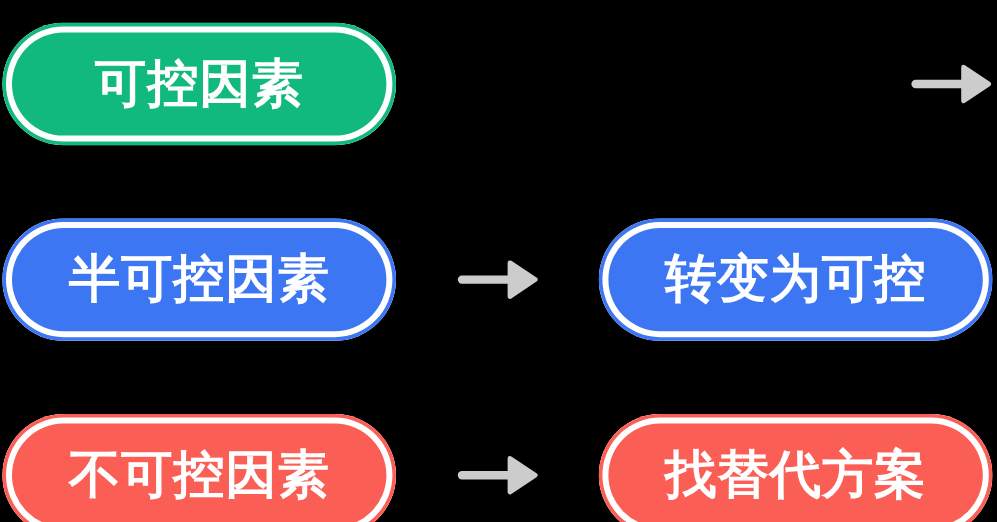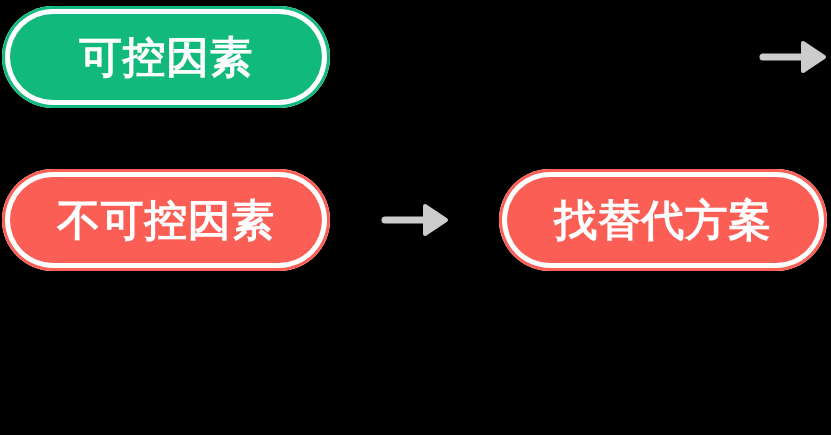--- a/index.html
+++ b/index.html
@@ -6,21 +6,21 @@
     margin: 0;
     padding: 0;
     background: #000000;
   }
   .canvas {
     position: relative;
     width: 831px;
     height: 435px;
     background: #000000;
     box-sizing: border-box;
-    padding: 6px 4px 0 2px;
+    padding: 19px 4px 0 2px;
     display: flex;
     flex-direction: column;
     gap: 61px;
     font-family: "Liberation Sans", sans-serif;
     overflow: hidden;
   }
   .row {
     display: flex;
     align-items: center;
     justify-content: space-between;
@@ -70,20 +70,34 @@
       <span class="pill-label">可控因素</span>
     </div>
     <div class="arrow" style="--c: #cccccc;">
       <svg width="68" height="40" viewBox="0 0 68 40" aria-hidden="true">
         <line x1="4" y1="20" x2="45" y2="20" stroke="currentColor" stroke-width="7" stroke-linecap="round"></line>
         <path d="M44 6 L65 20 L44 34 Z" fill="currentColor" stroke="currentColor" stroke-width="4" stroke-linejoin="round"></path>
       </svg>
     </div>
   </div>
 
+  <div class="row">
+    <div class="pill" style="--c: #3d76f2;">
+      <span class="pill-label">半可控因素</span>
+    </div>
+    <div class="arrow" style="--c: #cccccc;">
+      <svg width="68" height="40" viewBox="0 0 68 40" aria-hidden="true">
+        <line x1="4" y1="20" x2="45" y2="20" stroke="currentColor" stroke-width="7" stroke-linecap="round"></line>
+        <path d="M44 6 L65 20 L44 34 Z" fill="currentColor" stroke="currentColor" stroke-width="4" stroke-linejoin="round"></path>
+      </svg>
+    </div>
+    <div class="pill" style="--c: #3d76f2;">
+      <span class="pill-label">转变为可控</span>
+    </div>
+  </div>
 
   <div class="row">
     <div class="pill" style="--c: #fa5e55;">
       <span class="pill-label">不可控因素</span>
     </div>
     <div class="arrow" style="--c: #cccccc;">
       <svg width="68" height="40" viewBox="0 0 68 40" aria-hidden="true">
         <line x1="4" y1="20" x2="45" y2="20" stroke="currentColor" stroke-width="7" stroke-linecap="round"></line>
         <path d="M44 6 L65 20 L44 34 Z" fill="currentColor" stroke="currentColor" stroke-width="4" stroke-linejoin="round"></path>
       </svg>

